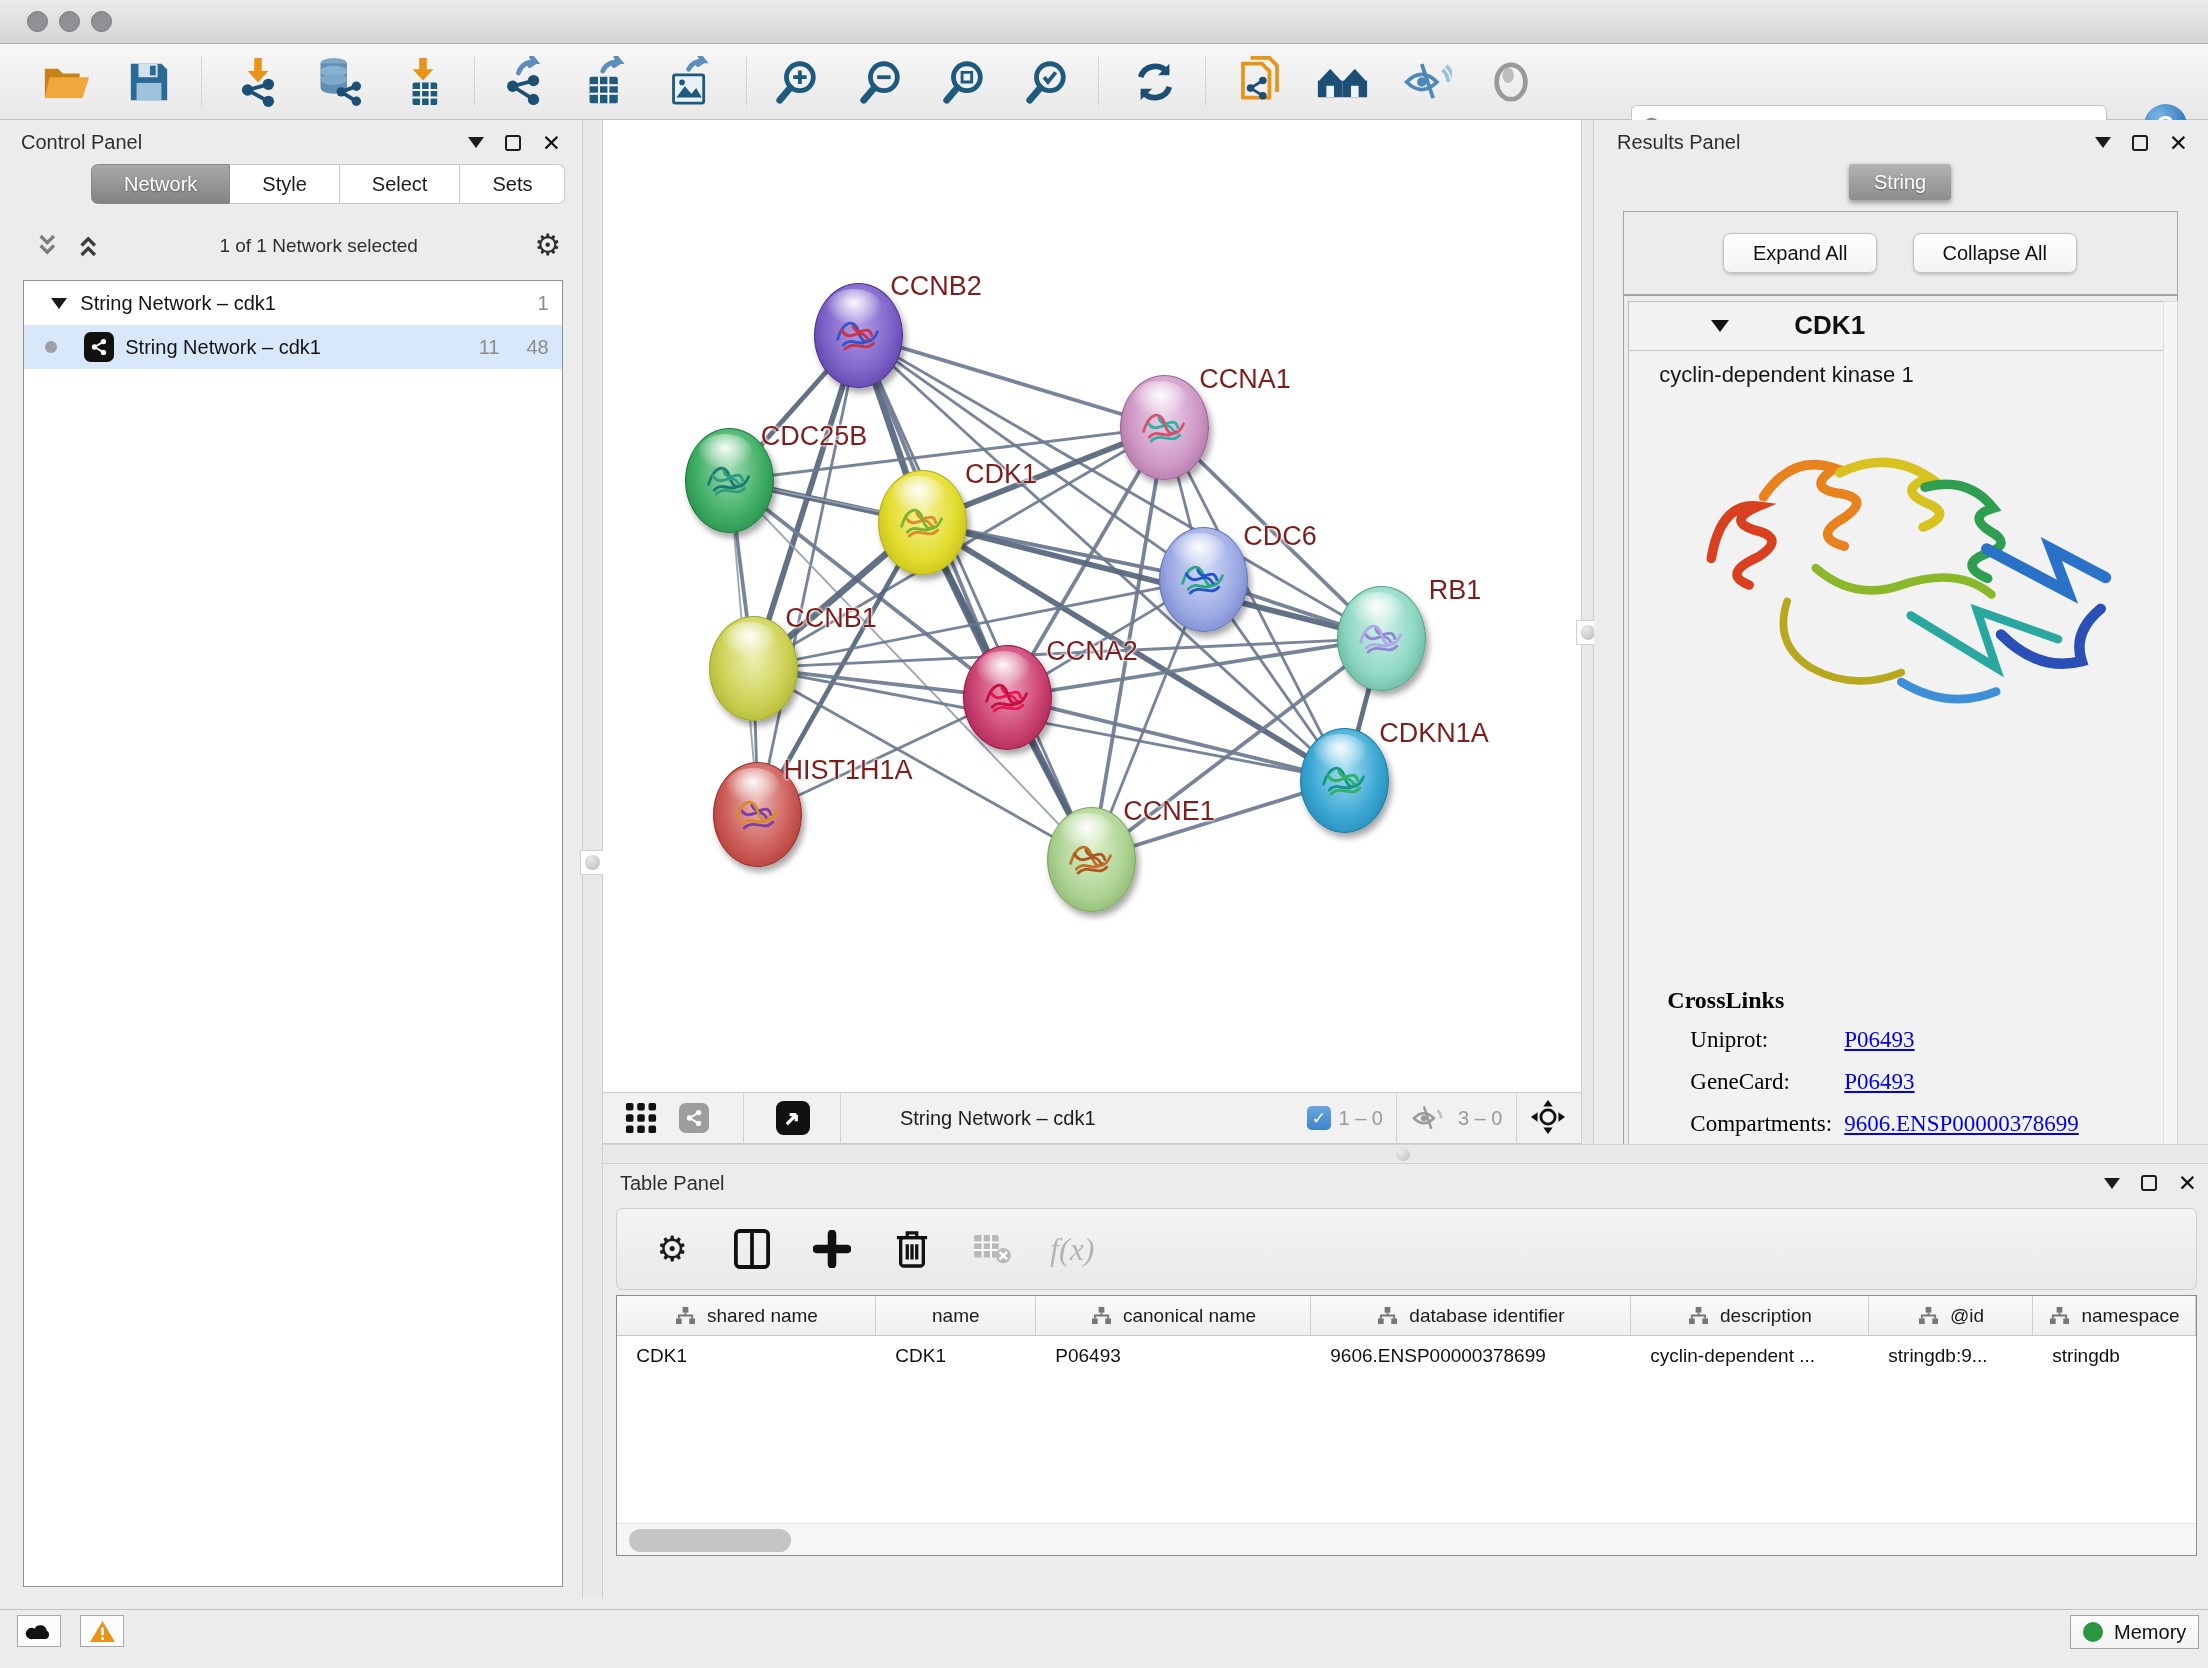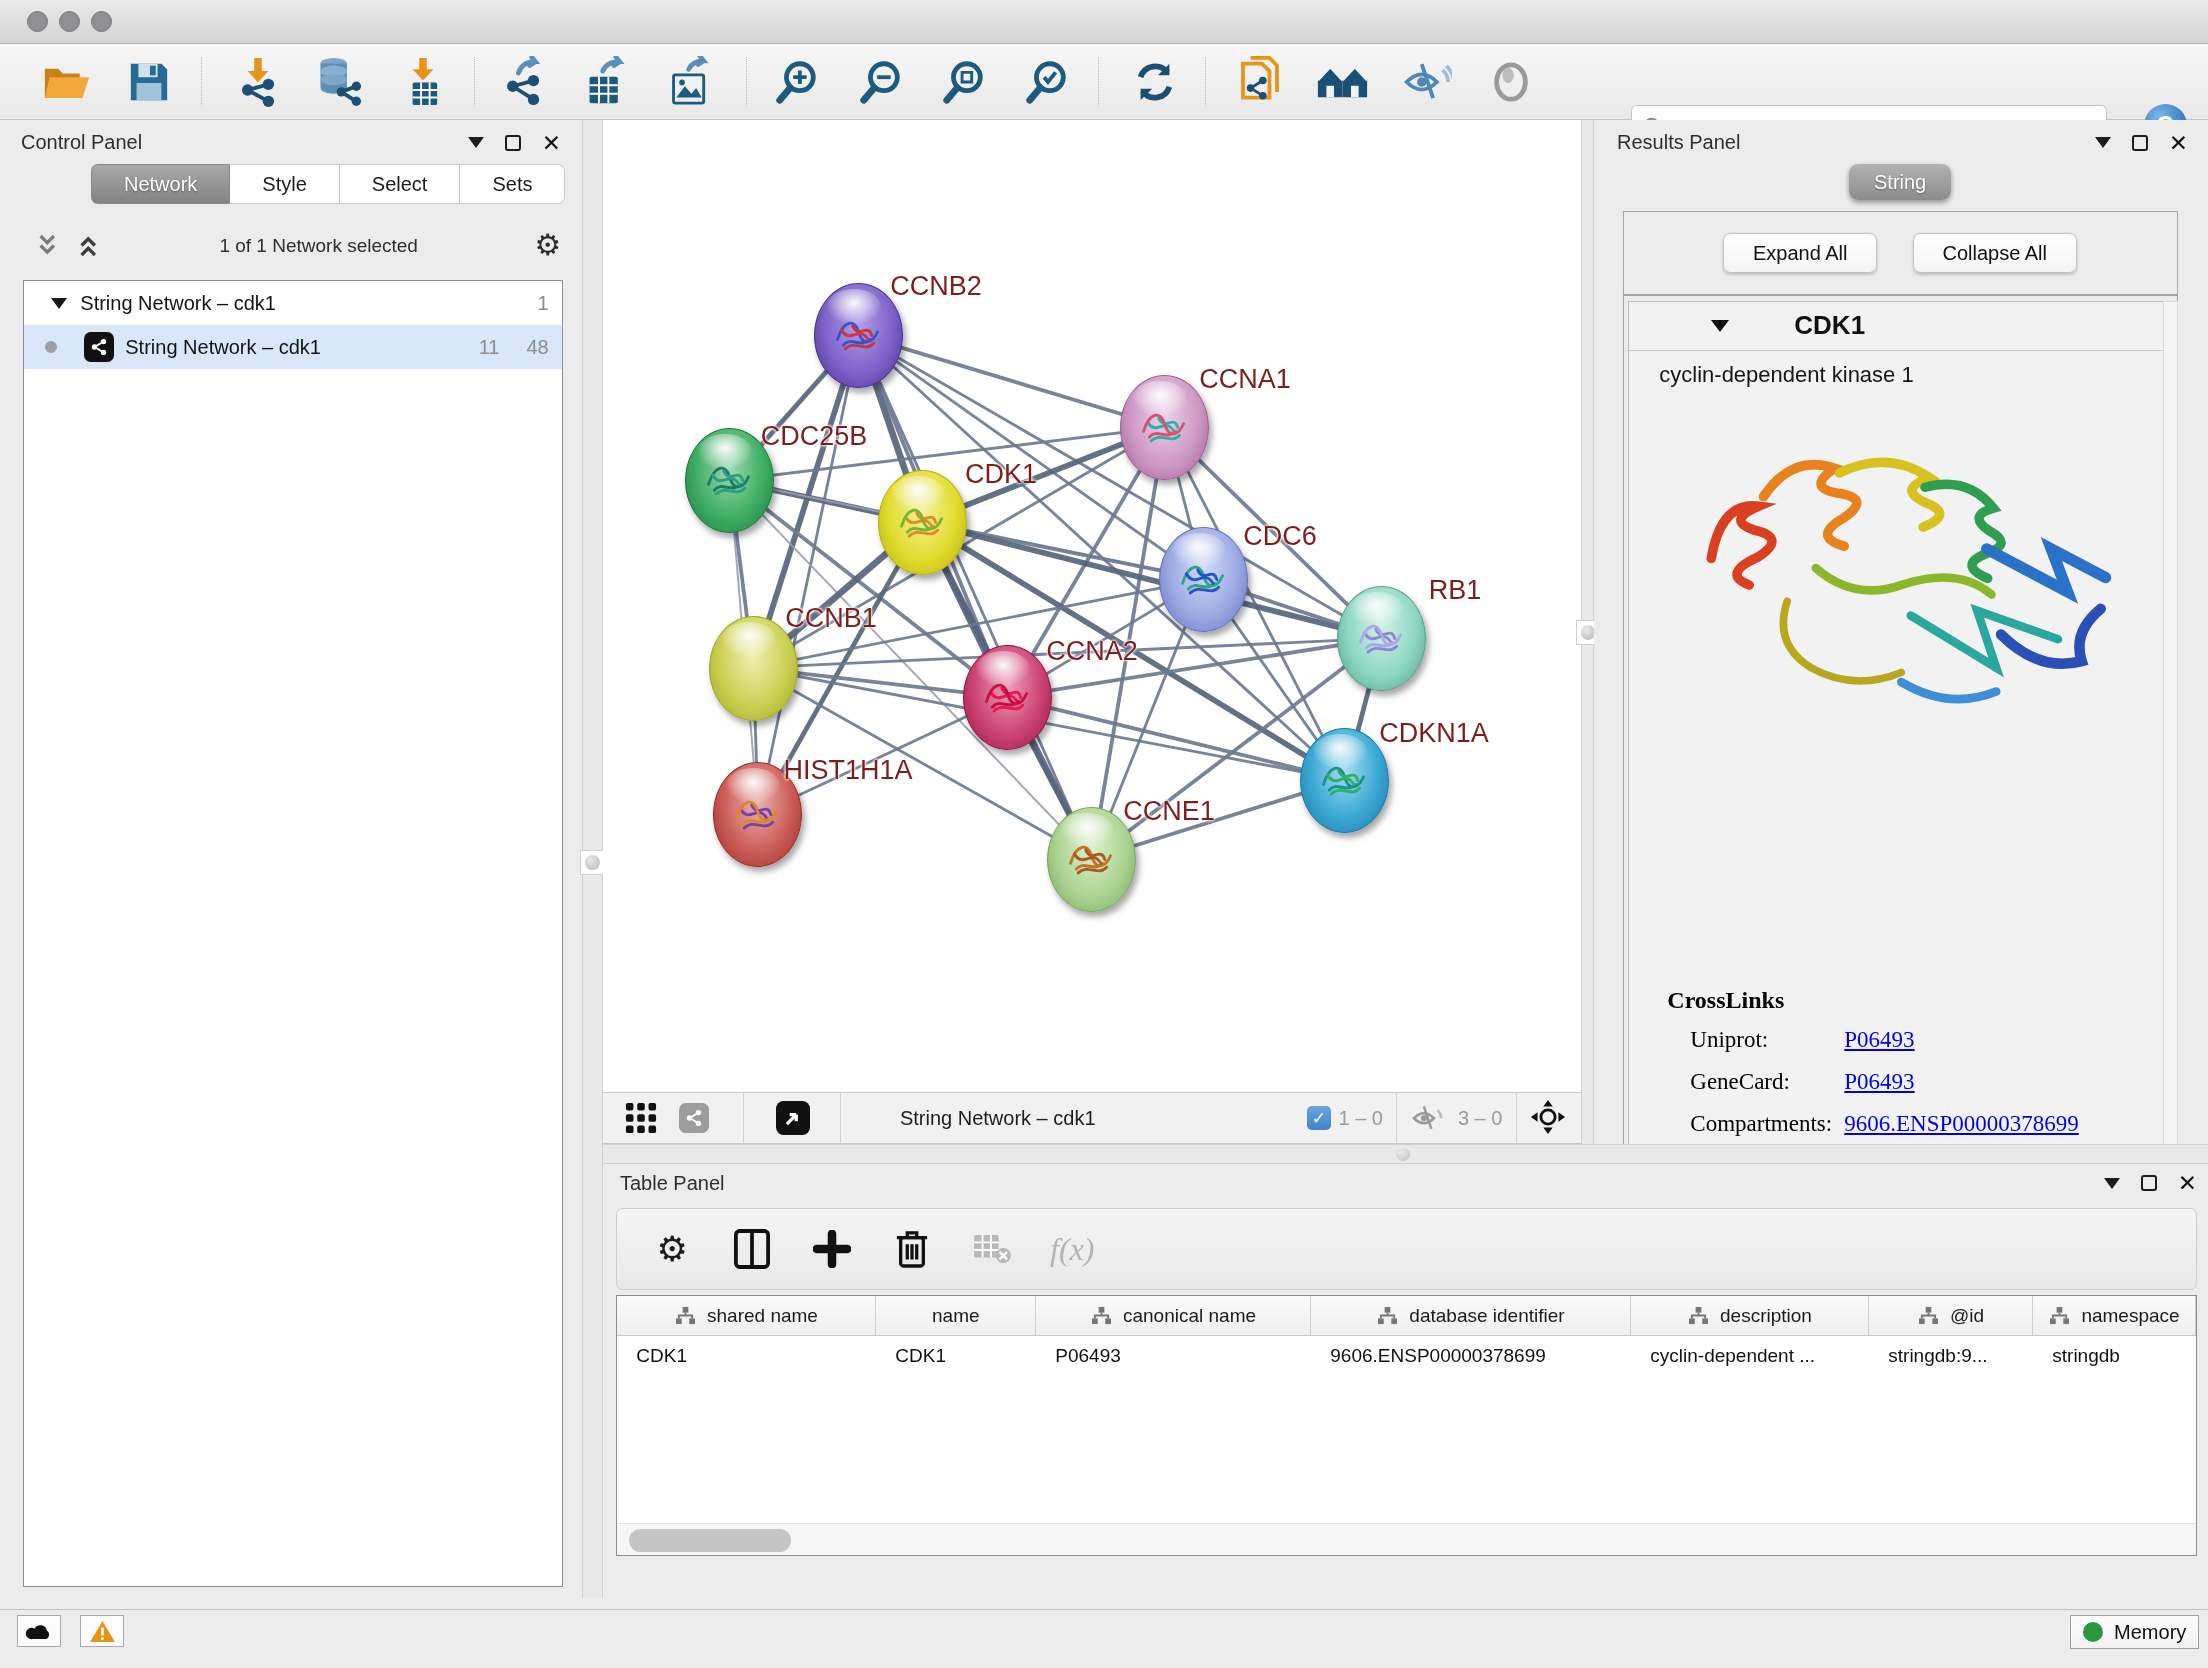--- a/index.html
+++ b/index.html
@@ -76,21 +76,21 @@
   
   .vsplit { background:#e9e9e9; border-left:1px solid #cfcfcf; border-right:1px solid #cfcfcf; }
   .split-handle { position:absolute; background:#fff; border:1px solid #d0d0d0; display:flex; align-items:center; justify-content:center; }
   .split-knob { width:14.3px; height:14.3px; border-radius:50%; background:radial-gradient(circle at 35% 30%, #e8e8e8, #b9b9b9); }
   .hsplit { background:#e9e9e9; border-top:1px solid #d4d4d4; border-bottom:1px solid #cfcfcf; }
   .oval-knob { width:14.3px; height:13.3px; border-radius:50%; background:radial-gradient(circle at 35% 30%, #ededed, #bdbdbd); }
 
   
   .results-panel { left:1594px; top:120px; width:614px; height:1024px; background:#ececec;text-decoration:underline; }
   .rp-header { left:23px; top:11.4px; width:571px; display:flex; justify-content:space-between; align-items:center; }
-  .string-pill { left:255px; top:44px; padding:6.7px 25px; border-radius:9px; background:linear-gradient(#b3b3b3,#8d8d8d);
+  .string-pill { left:255px; top:44px; padding:6.7px 25px; border-radius:3px; background:linear-gradient(#b3b3b3,#8d8d8d);
     color:#fff; font-size:20px; box-shadow:0 2.9px 5.7px rgba(0,0,0,.35); text-shadow:0 1px 1.9px rgba(0,0,0,.4); }
   .rp-topbox { left:28.5px; top:91px; width:555px; height:84px; border:1.9px solid #a6a6a6; background:#ececec; display:flex; align-items:center; justify-content:center; gap:36px; }
   .rp-btn { background:linear-gradient(#ffffff,#f4f4f4); border:1px solid #c2c2c2; border-radius:7.6px; box-shadow:0 1.9px 2.9px rgba(0,0,0,.18);
     font-size:20px; color:#111; padding:7.6px 28.5px; }
   .rp-mainbox { left:28.5px; top:175px; width:555px; height:928px; border:1.9px solid #a0a0a0; background:#ececec; padding:4.8px; }
   .rp-inner { width:100%; height:100%; border:1px solid #bdbdbd; background:#f2f2f2; position:relative; }
   .rp-gene-row { height:49px; border-bottom:1px solid #c6c6c6; display:flex; align-items:center; }
   .rp-gene-arrow { width:0; height:0; border-left:9.5px solid transparent; border-right:9.5px solid transparent; border-top:12.4px solid #111; margin:0 65px 0 82px; }
   .rp-gene { font-size:26px; font-weight:bold; color:#111; }
   .rp-desc { padding:11.4px 0 0 30px; font-size:22px; color:#161616; }

